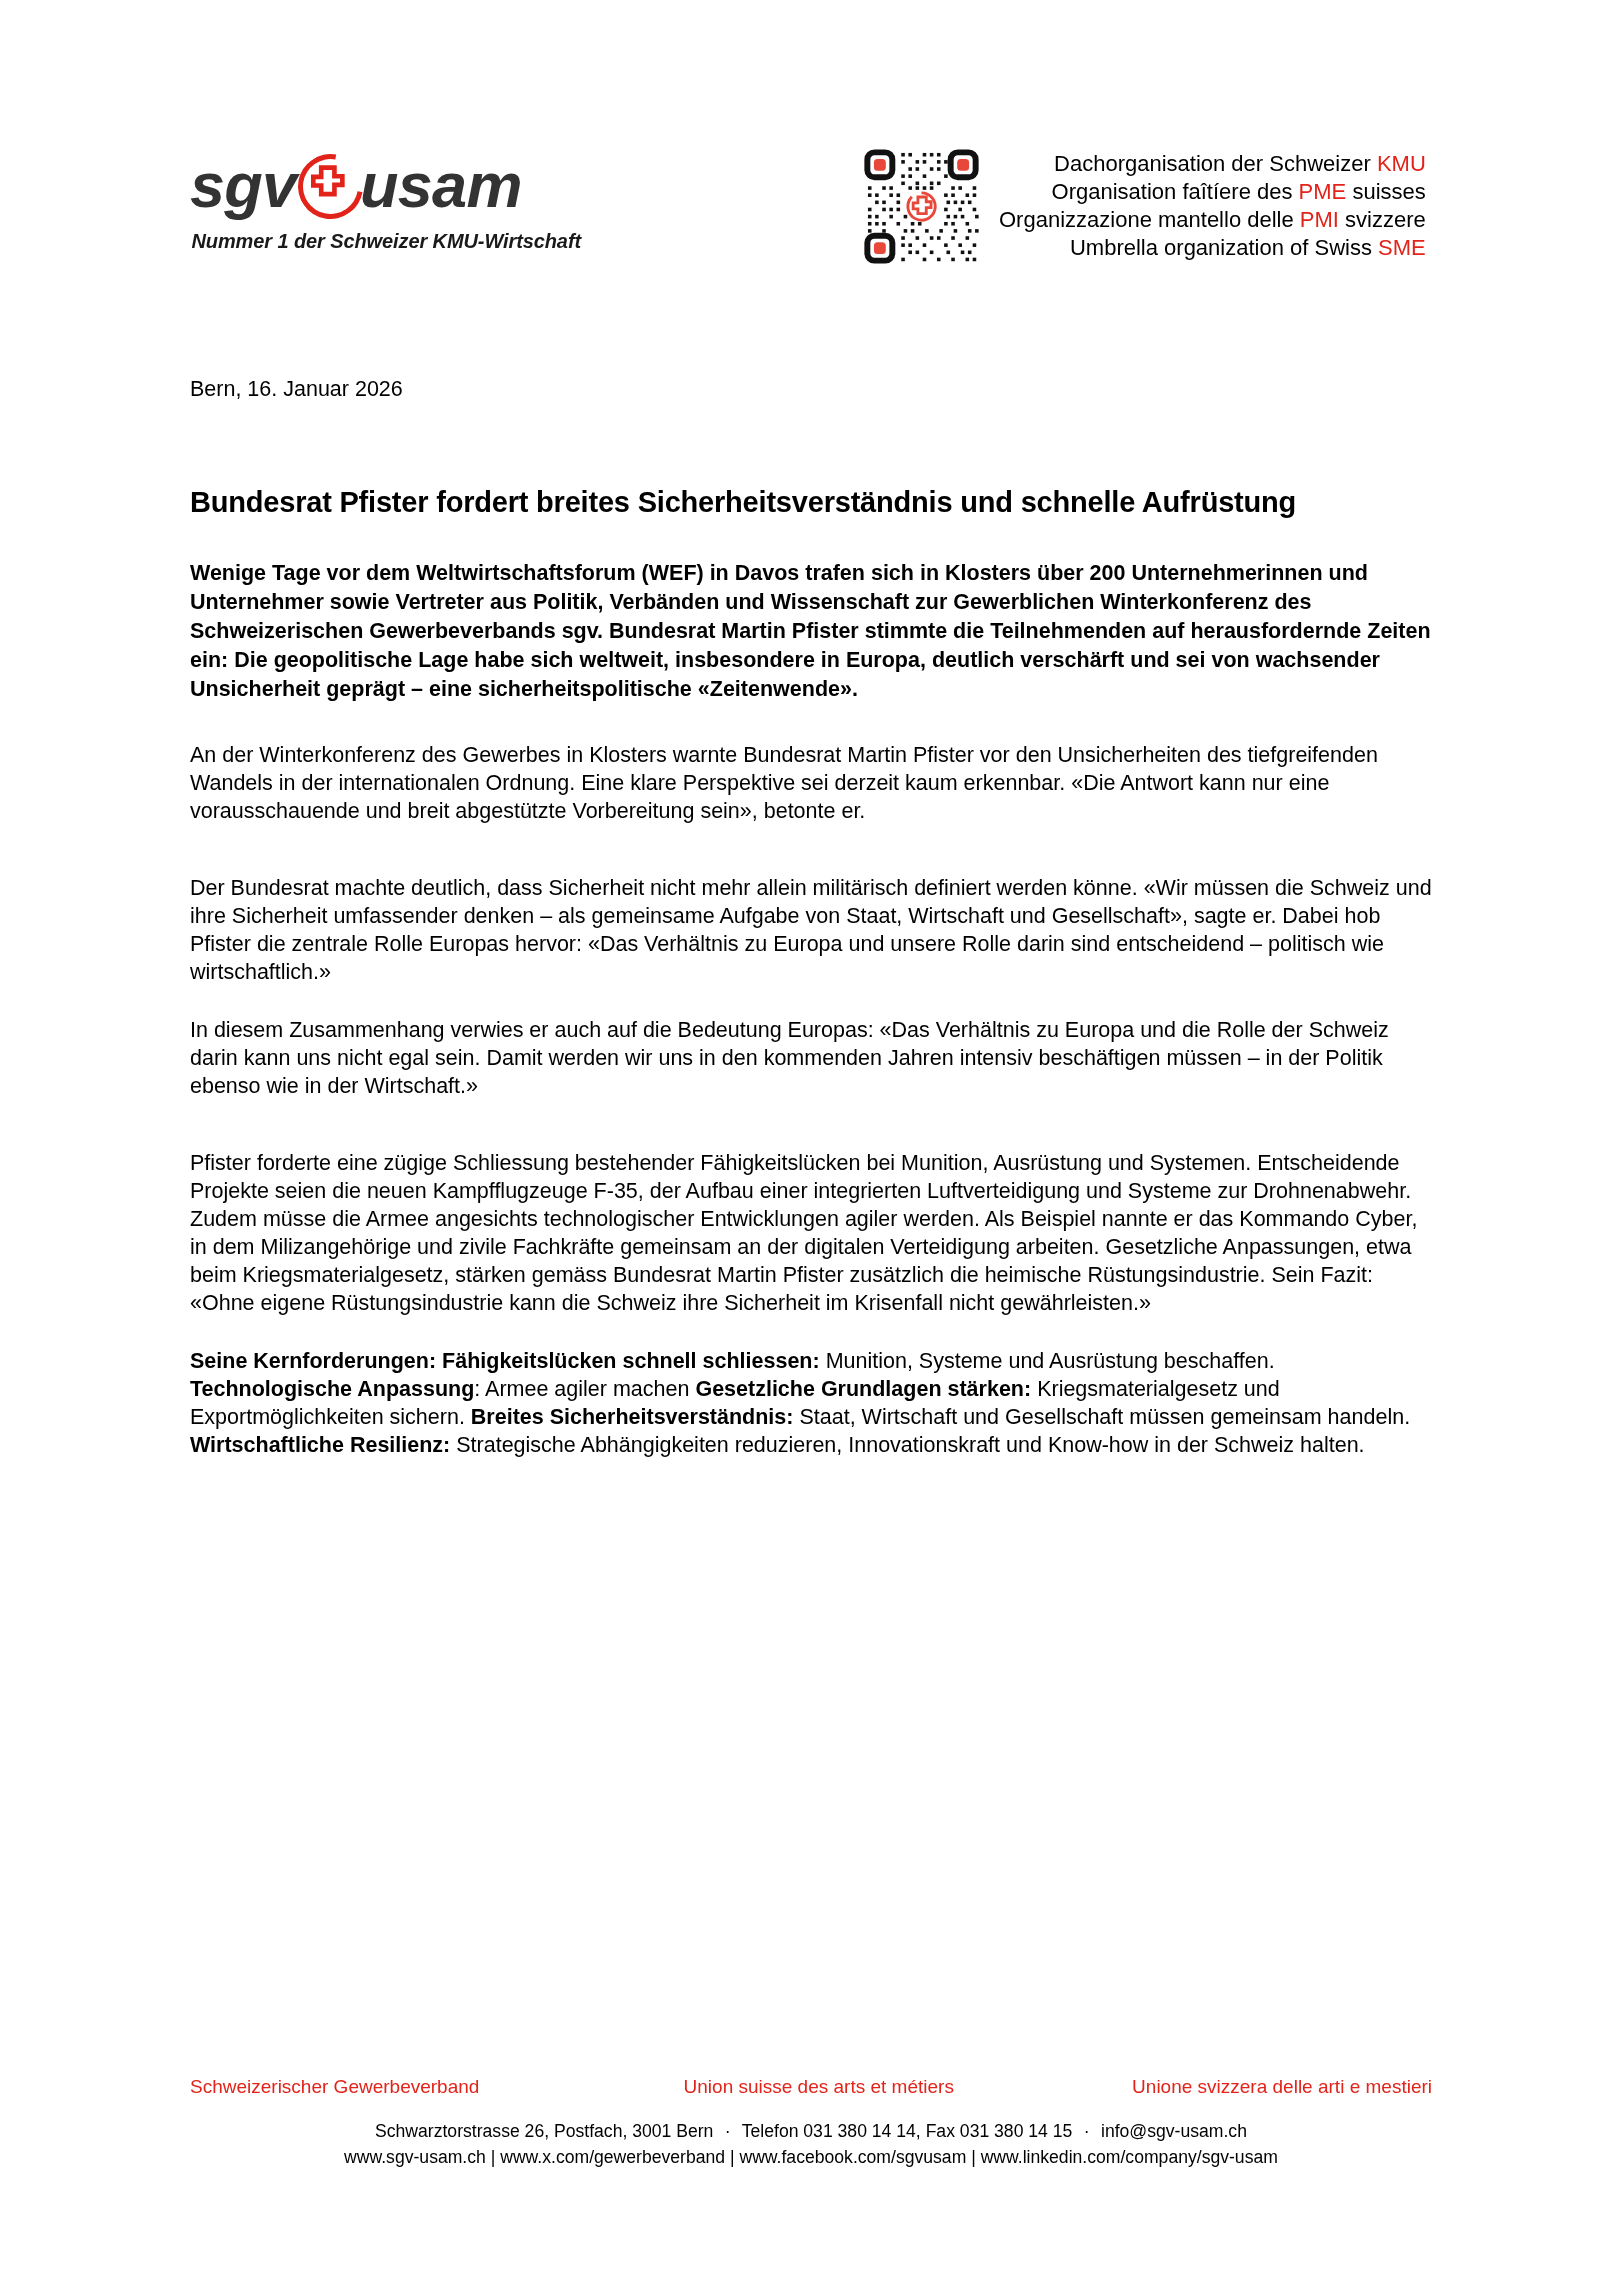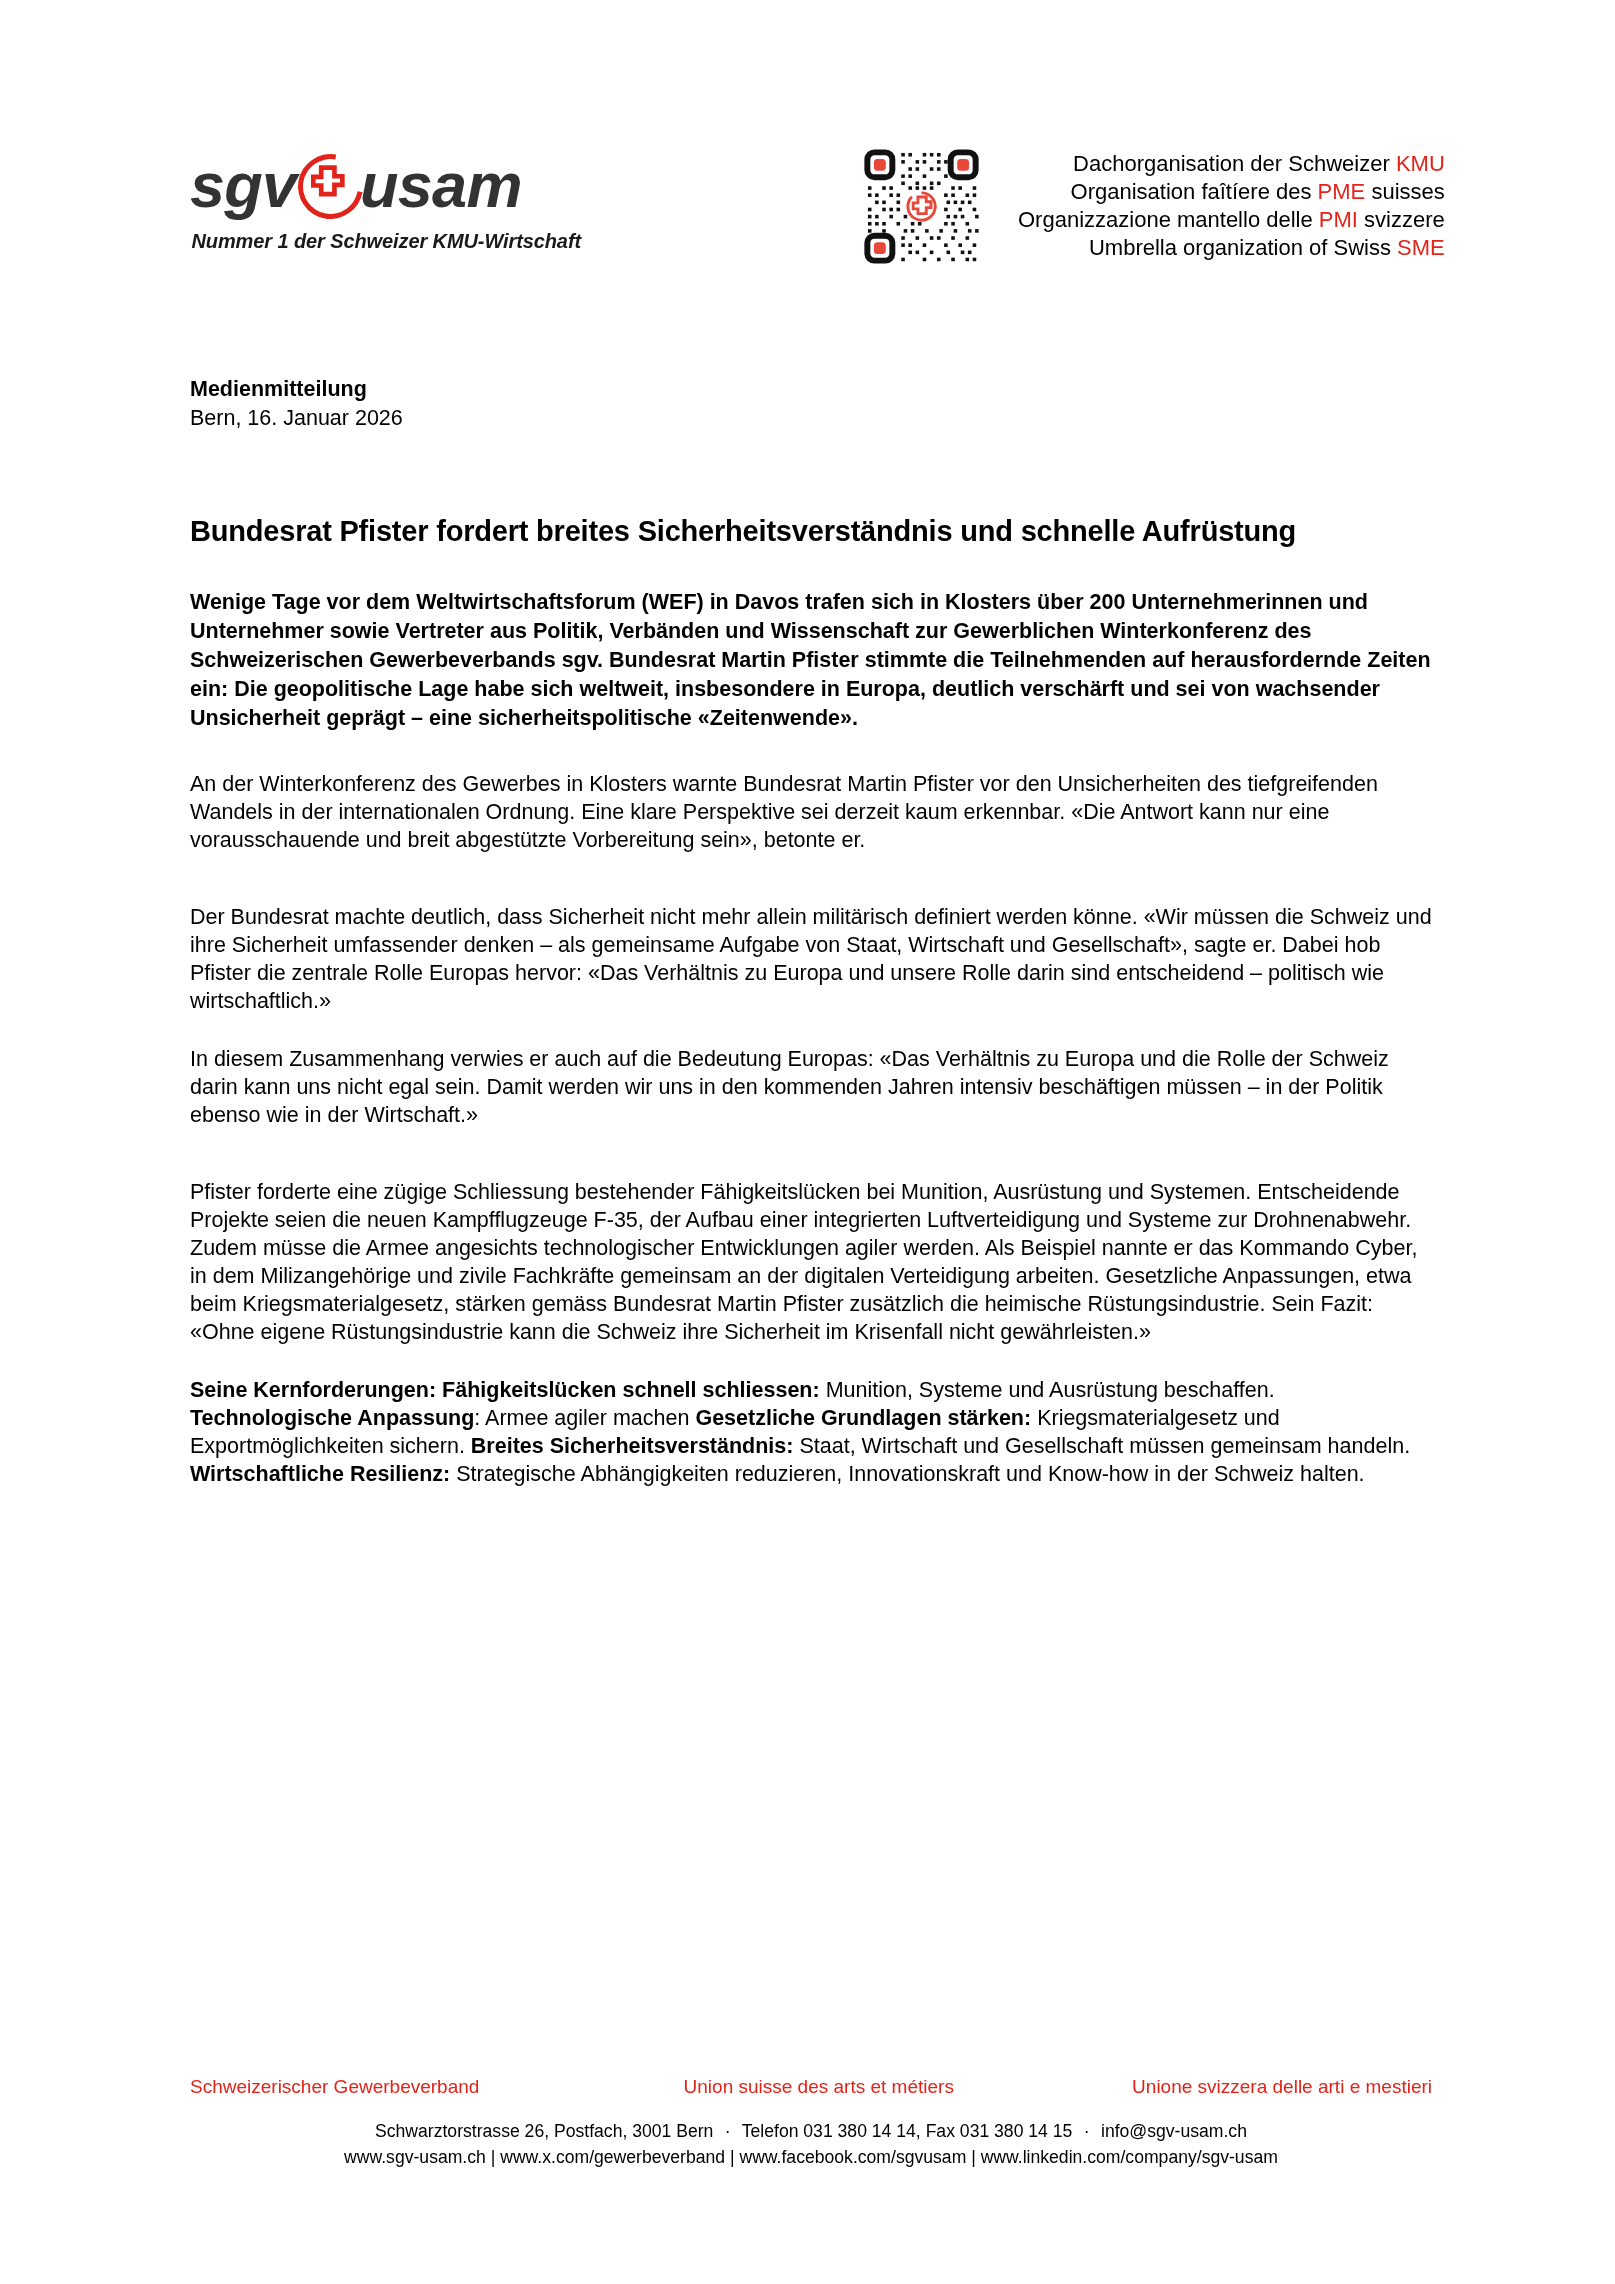--- a/index.html
+++ b/index.html
@@ -79,21 +79,20 @@
     margin-top: 7.8px;
     letter-spacing: -0.1px;
   }
 
   .org-block {
     position: absolute;
     left: 862px;
     top: 6.5px;
     display: flex;
     align-items: flex-start;
-    gap: 19px;
   }
   .qr {
     width: 119px;
     height: 119px;
     flex: 0 0 auto;
     position: relative;
   }
   .org-lines {
     margin-left: 18px;
     padding-top: 3.9px;
@@ -336,21 +335,20 @@
         </div>
         <div class="org-line">
           <span>Umbrella organization of Swiss </span><span class="hl">SME</span><span></span>
         </div>
       </div>
     </div>
   </div>
 
   <div class="content">
 
-    <div class="meta-line bold">Medienmitteilung</div>
     <div class="meta-line">Bern, 16. Januar 2026</div>
 
     <div class="sp-after-meta"></div>
 
     <h1 class="headline">Bundesrat Pfister fordert breites Sicherheitsverständnis und schnelle Aufrüstung</h1>
 
     <div class="sp-after-headline"></div>
 
     <p class="lead">Wenige Tage vor dem Weltwirtschaftsforum (WEF) in Davos trafen sich in Klosters über 200 Unternehmerinnen und Unternehmer sowie Vertreter aus Politik, Verbänden und Wissenschaft zur Gewerblichen Winterkonferenz des Schweizerischen Gewerbeverbands sgv. Bundesrat Martin Pfister stimmte die Teilnehmenden auf herausfordernde Zeiten ein: Die geopolitische Lage habe sich weltweit, insbesondere in Europa, deutlich verschärft und sei von wachsender Unsicherheit geprägt – eine sicherheitspolitische «Zeitenwende».</p>
 

